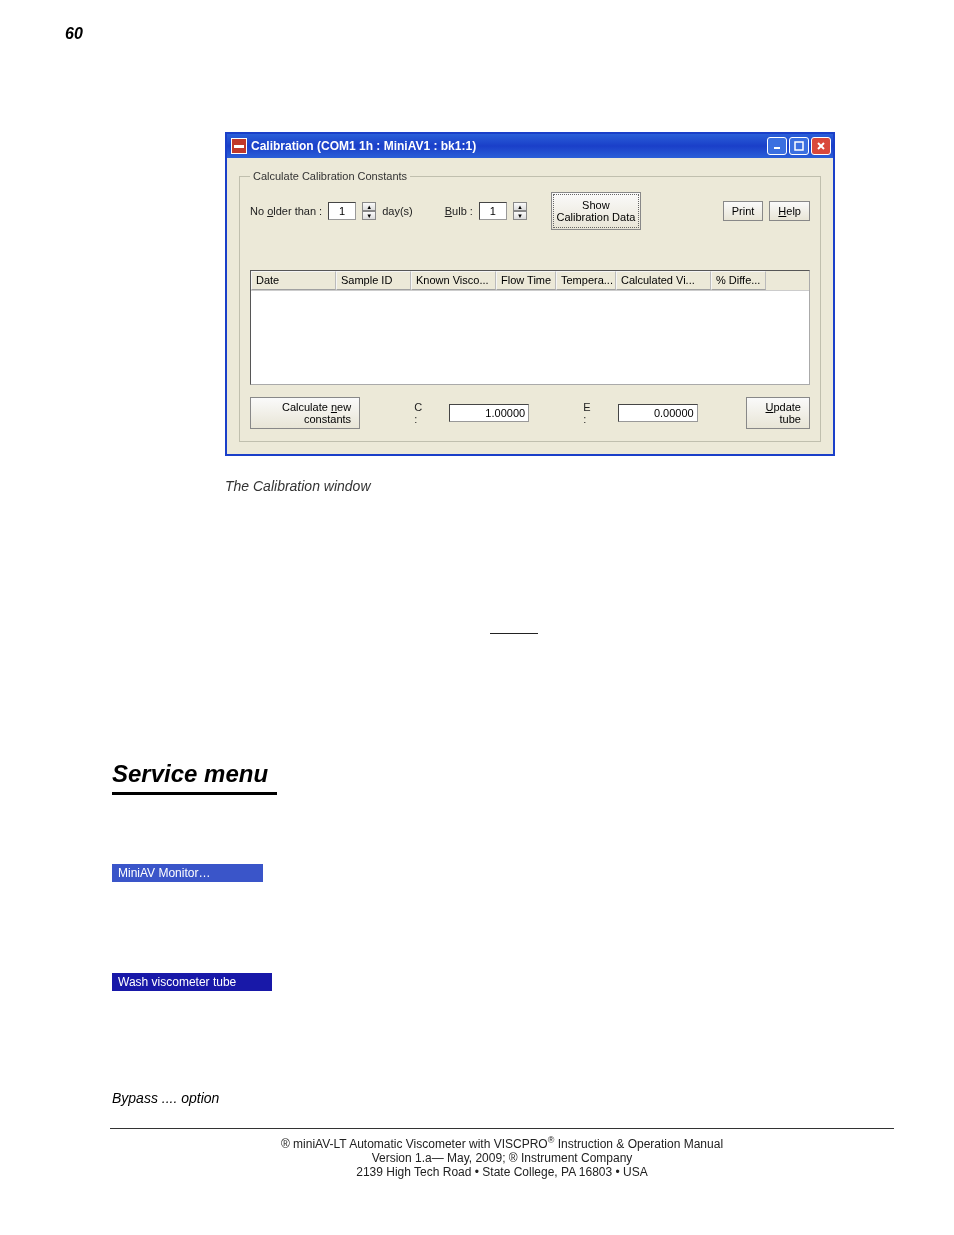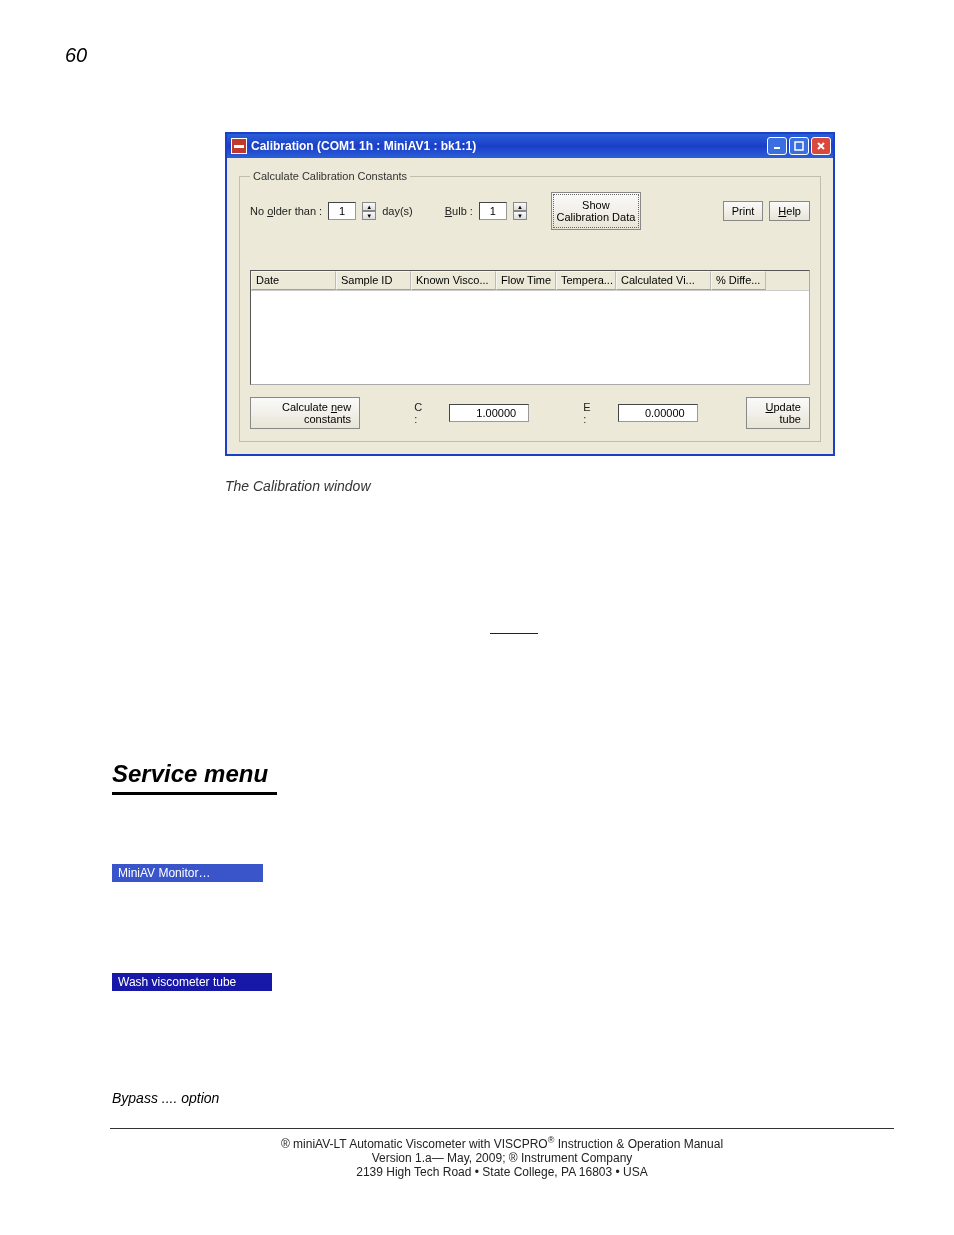--- a/index.html
+++ b/index.html
@@ -12,24 +12,24 @@
   }
   .page {
     width: 954px;
     height: 1235px;
     position: relative;
     padding: 30px 60px 0 110px;
   }
   .page-number {
     font-family: Arial, sans-serif;
     font-style: italic;
-    font-weight: normal;
-    font-size: 20px;
-    position: absolute;
-    top: 44px;
+    font-weight: bold;
+    font-size: 16px;
+    position: absolute;
+    top: 25px;
     left: 65px;
   }
   .dialog {
     position: absolute;
     left: 225px;
     top: 132px;
     width: 610px;
     border: 2px solid #1a3fc9;
     background: #ece9d8;
     font-family: Tahoma, Arial, sans-serif;
@@ -162,21 +162,21 @@
     gap: 24px;
     margin-top: 12px;
   }
   .txt-input {
     width: 80px;
     height: 18px;
     border: 1px inset #999;
     background: #fff;
     text-align: right;
     font-size: 11px;
-    padding: 0 12px;
+    padding: 0 3px;
   }
   .caption {
     position: absolute;
     left: 225px;
     top: 478px;
     font-style: italic;
     font-size: 14px;
     color: #333;
   }
   .short-rule {

